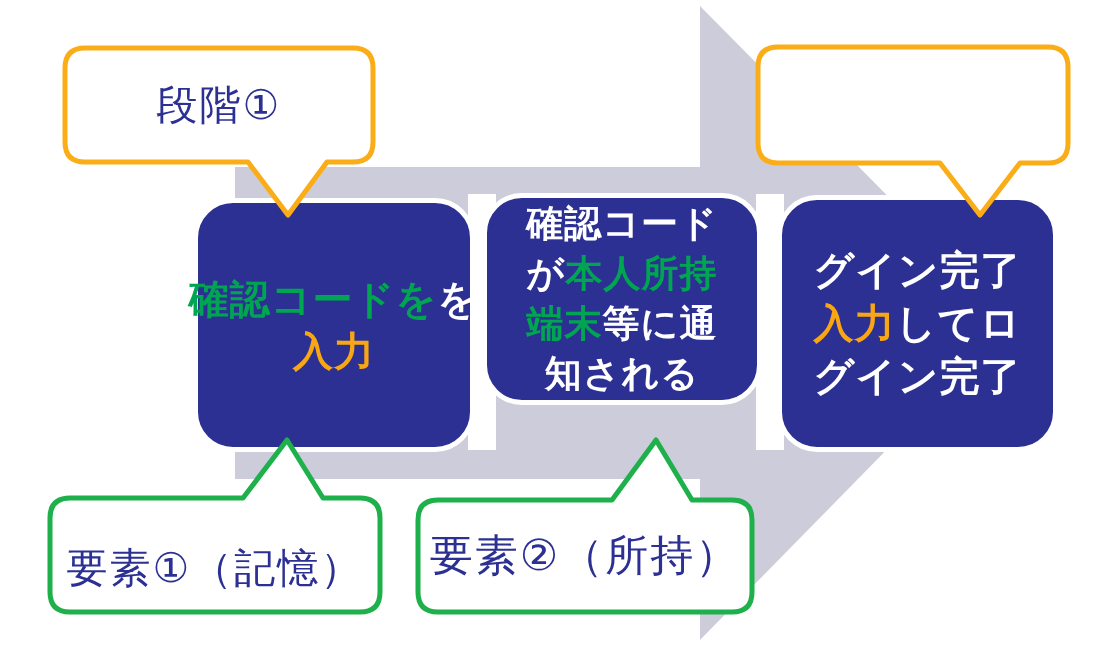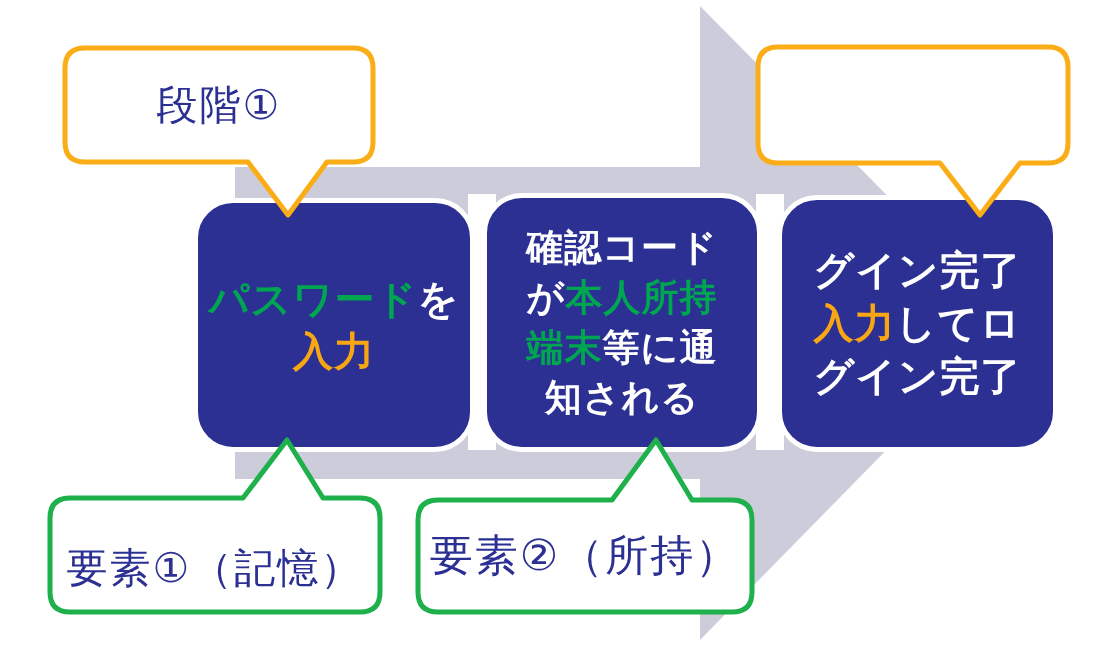--- a/index.html
+++ b/index.html
@@ -33,21 +33,21 @@
     text-align:center;
     font-weight:600;
     letter-spacing:1px;
     box-sizing:border-box;
   }
   .step .line{white-space:nowrap;}
   .seg-white{color:#ffffff;}
   .seg-green{color:var(--green-text);}
   .seg-orange{color:var(--orange-text);}
   #step-1{left:193px;top:198px;width:282px;height:254px;font-size:40px;line-height:52px;}
-  #step-2{left:482px;top:193px;width:280px;height:259px;font-size:37px;line-height:50px;}
+  #step-2{left:482px;top:193px;width:280px;height:212px;font-size:37px;line-height:50px;}
   #step-3{left:777px;top:195px;width:281px;height:257px;font-size:40px;line-height:53px;}
   .layer-bubbles{z-index:3;}
   .bubble-path{fill:#ffffff;stroke-width:5;stroke-linejoin:round;}
   .bubble-orange{stroke:var(--orange-border);}
   .bubble-green{stroke:var(--green-border);}
   .callout-label{
     position:absolute;z-index:4;
     display:flex;justify-content:center;align-items:center;
     color:var(--navy);
     font-weight:400;
@@ -65,21 +65,21 @@
 <div id="stage">
 
   <svg class="layer-arrow" viewBox="0 0 1095 658" aria-hidden="true">
     <polygon class="arrow-shape" points="235,167 700,167 700,6 1012,322 700,640 700,479 235,479"></polygon>
   </svg>
 
   <div class="gap-mask" style="left:468px;top:194px;width:28px;height:256px;"></div>
   <div class="gap-mask" style="left:756px;top:194px;width:28px;height:256px;"></div>
 
   <div class="step" id="step-1">
-      <div class="line"><span class="seg-green">パスワード</span><span class="seg-white">を</span></div>
+      <div class="line"><span class="seg-green">確認コードを</span><span class="seg-white">を</span></div>
       <div class="line"><span class="seg-orange">入力</span></div>
     </div>
   <div class="step" id="step-2">
       <div class="line"><span class="seg-white">確認コード</span></div>
       <div class="line"><span class="seg-white">が</span><span class="seg-green">本人所持</span></div>
       <div class="line"><span class="seg-green">端末</span><span class="seg-white">等に通</span></div>
       <div class="line"><span class="seg-white">知される</span></div>
     </div>
   <div class="step" id="step-3">
       <div class="line"><span class="seg-white">グイン完了</span></div>

